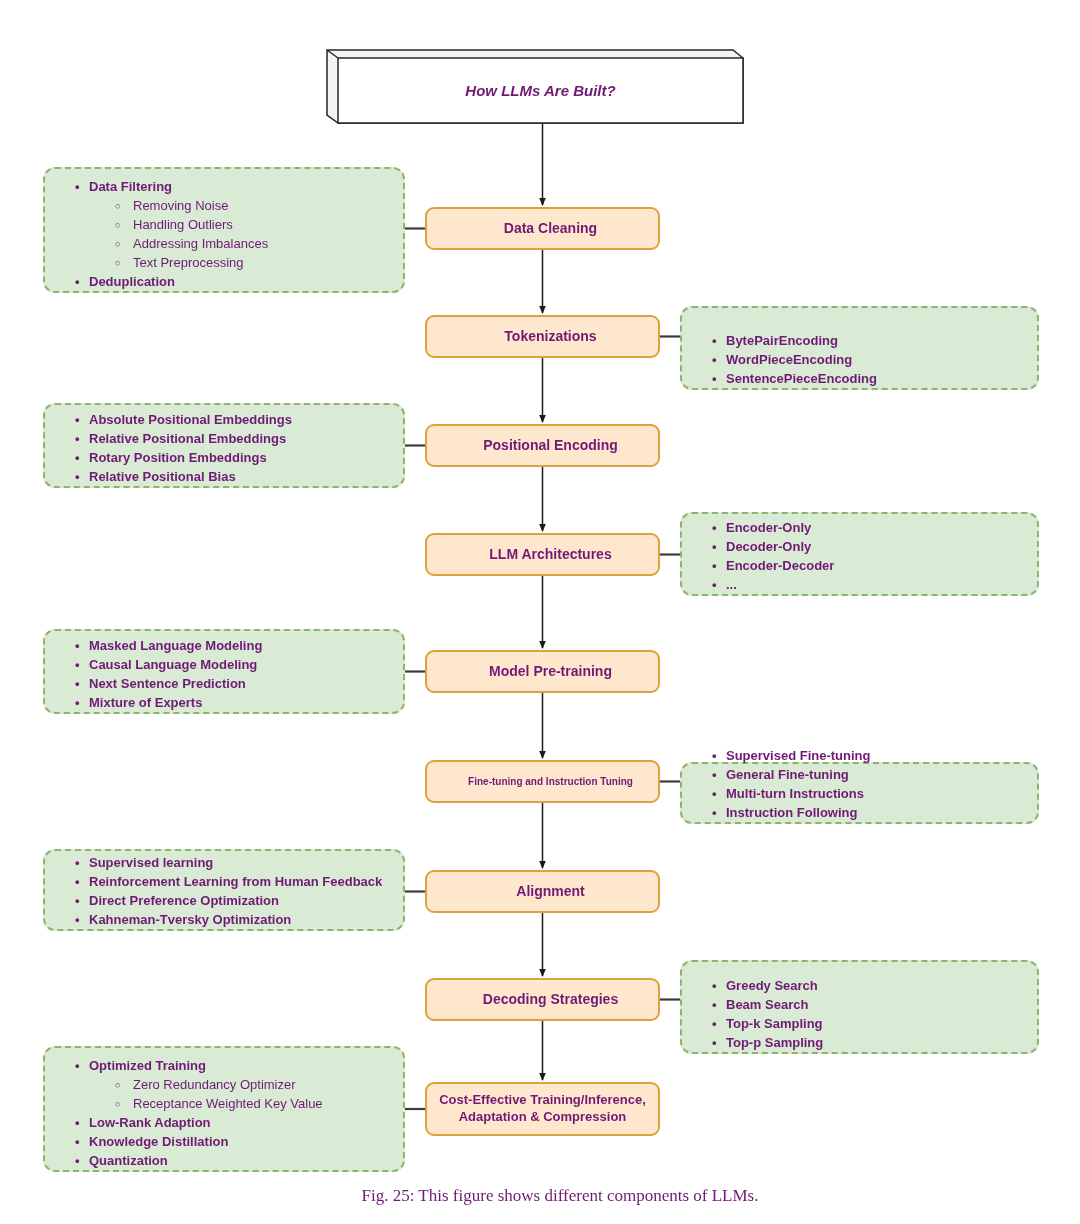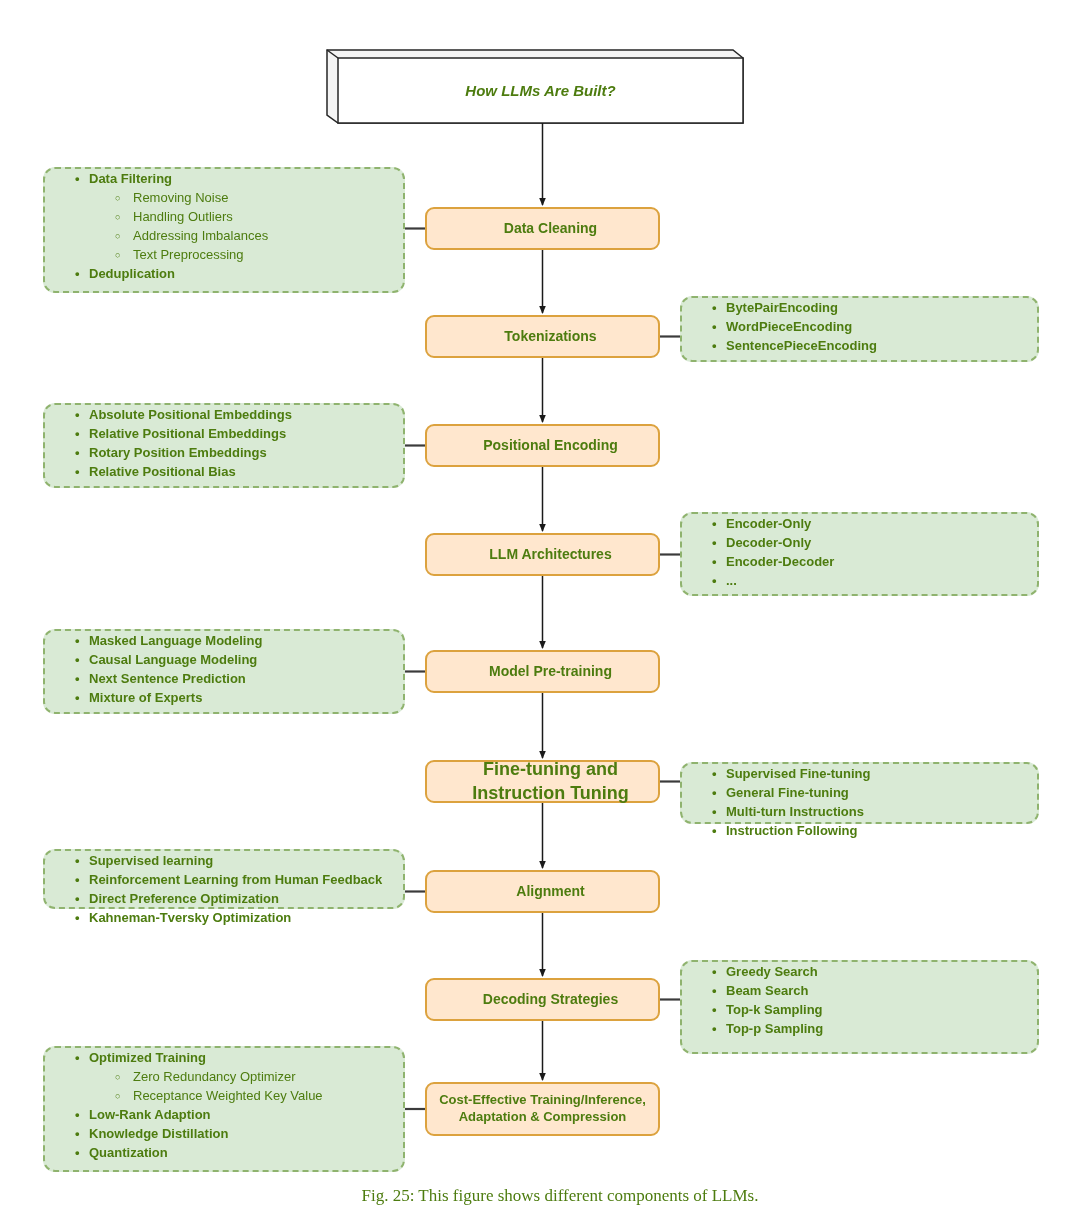--- a/index.html
+++ b/index.html
@@ -2,21 +2,21 @@
 <html style="--stage-fill: #FFE7CE; --stage-border: #DCA23E; --note-fill: #D9EAD5; --note-border: #8FB36E; --line: #1a1a1a;"><head>
 <meta charset="utf-8">
 <style>
   html,body { margin:0; padding:0; background:#ffffff; }
   #figure {
     position: relative;
     width: 1080px;
     height: 1224px;
     background: #ffffff;
     font-family: "Liberation Sans", sans-serif;
-    color: #4d7c0f;
+    color: #701a75;
     overflow: hidden;
     border-radius: 15px;
   }
   svg.lines {
     position:absolute; left:0; top:0;
     width:1080px; height:1224px;
     pointer-events:none;
   }
   
   .stage {
@@ -25,30 +25,30 @@
     box-sizing:border-box;
     background: var(--stage-fill, #FFE6CC);
     border: 2px solid var(--stage-border, #D79B00);
     border-radius: 9px;
     display:flex; align-items:center; justify-content:center;
     text-align:center;
     font-weight:bold; font-size:14px; line-height:1.3;
     z-index:2;
     padding-left:16px;
   }
-  .stage.tight { font-size:18px; }
+  .stage.tight { font-size:10px; }
   .stage.tall  { height:54px; font-size:13px; padding:12px 4px; }
   
   .note {
     position:absolute;
     box-sizing:border-box;
     background: var(--note-fill, #D5E8D4);
     border: 2px dashed var(--note-border, #82B366);
     border-radius: 12px;
-    display:flex; align-items:flex-start;
+    display:flex; align-items:flex-end;
     z-index:1;
   }
   .note.left  { left:43px;  width:362px; }
   .note.right { left:680px; width:359px; }
   .note ul {
     list-style:none;
     margin:0; padding:0 4px 0 44px;
   }
   .note li {
     position:relative;
@@ -143,21 +143,21 @@
     <ul>
       <li class="l1">Data Filtering</li>
       <li class="l2">Removing Noise</li>
       <li class="l2">Handling Outliers</li>
       <li class="l2">Addressing Imbalances</li>
       <li class="l2">Text Preprocessing</li>
       <li class="l1">Deduplication</li>
     </ul>
   </div>
 
-  <div class="note right" style="top:296px;height:66px">
+  <div class="note right" style="top:306px;height:84px">
     <ul>
       <li class="l1">BytePairEncoding</li>
       <li class="l1">WordPieceEncoding</li>
       <li class="l1">SentencePieceEncoding</li>
     </ul>
   </div>
 
   <div class="note left" style="top:403px;height:85px">
     <ul>
       <li class="l1">Absolute Positional Embeddings</li>
@@ -187,21 +187,21 @@
 
   <div class="note right" style="top:762px;height:62px">
     <ul>
       <li class="l1">Supervised Fine-tuning</li>
       <li class="l1">General Fine-tuning</li>
       <li class="l1">Multi-turn Instructions</li>
       <li class="l1">Instruction Following</li>
     </ul>
   </div>
 
-  <div class="note left" style="top:849px;height:60px">
+  <div class="note left" style="top:849px;height:82px">
     <ul>
       <li class="l1">Supervised learning</li>
       <li class="l1">Reinforcement Learning from Human Feedback</li>
       <li class="l1">Direct Preference Optimization</li>
       <li class="l1">Kahneman-Tversky Optimization</li>
     </ul>
   </div>
 
   <div class="note right" style="top:960px;height:94px">
     <ul>

